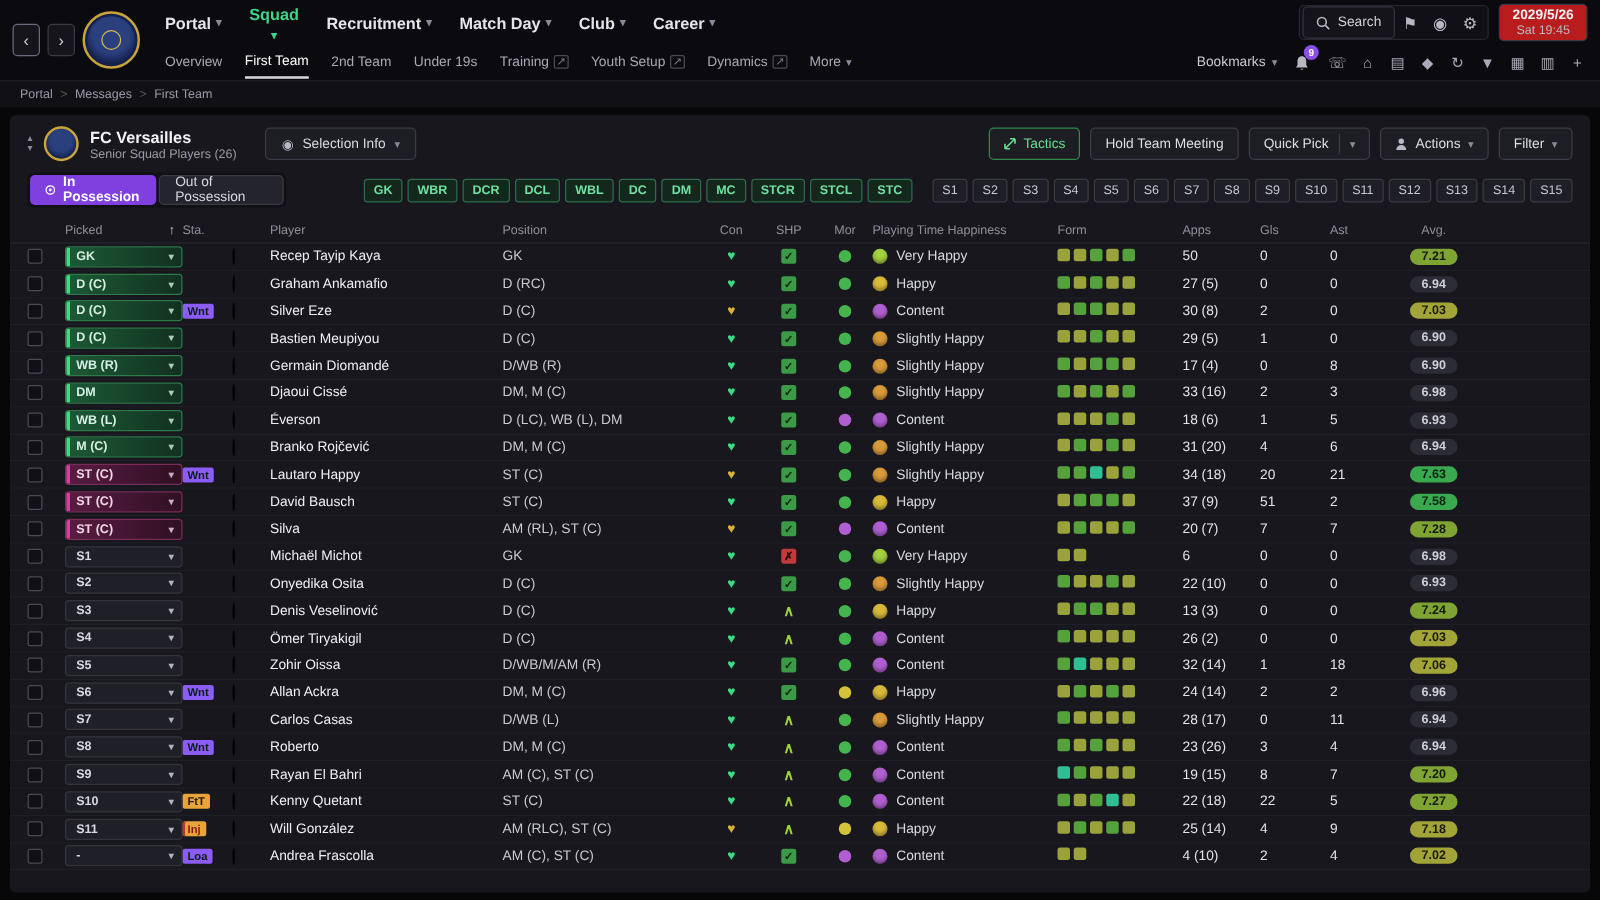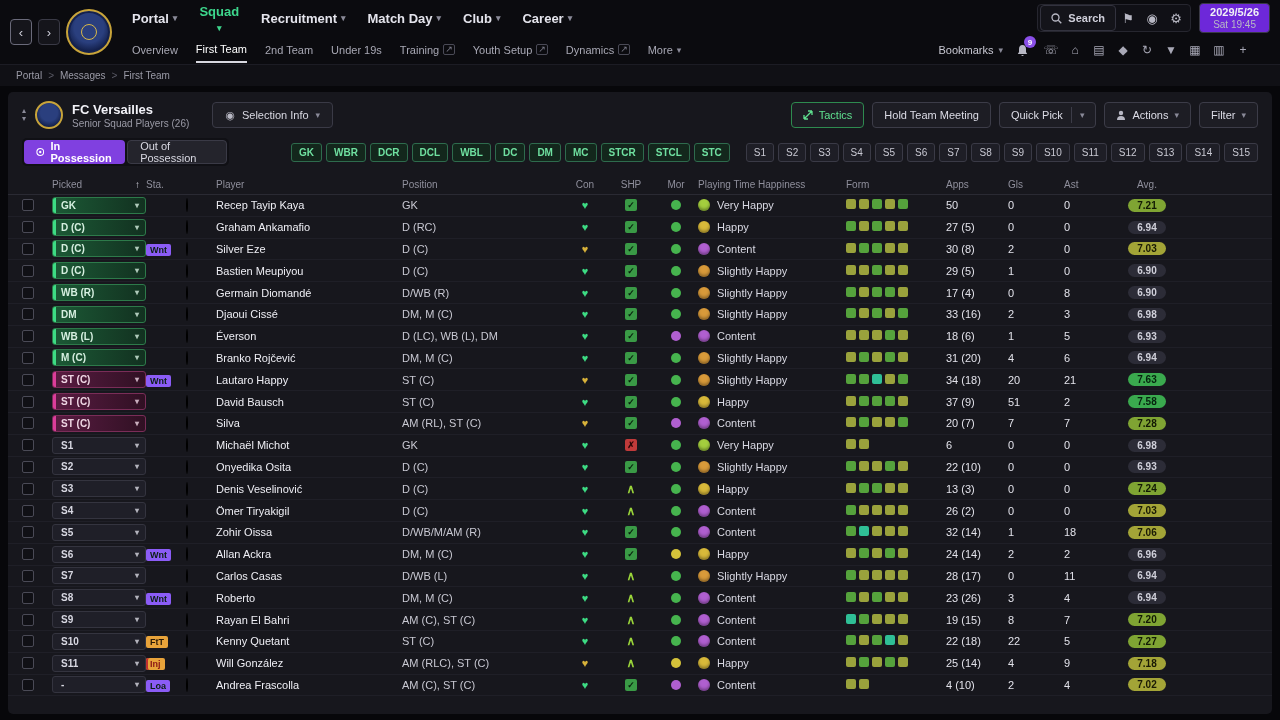--- a/index.html
+++ b/index.html
@@ -11,34 +11,34 @@
   .hdr-left { width:132px; display:flex; align-items:center; gap:6px; padding-left:10px; }
   .navbtn { width:22px; height:26px; border:1px solid #3a3a46; border-radius:4px; background:#15151b;
             color:#cfcfda; display:flex; align-items:center; justify-content:center; font-size:13px; }
   .navbtn.act { border-color:#6a6a7a; }
   .crest-big { width:46px; height:46px; border-radius:50%; border:2px solid #c8a43a;
                background:radial-gradient(circle at 50% 40%, #2a3f7e 0 45%, #14214d 70%, #0c1530 100%);
                box-shadow:0 0 0 2px #14214d inset; position:relative; }
   .crest-big::after { content:""; position:absolute; inset:30%; border-radius:50%; border:1px solid #d8b84a; }
   .hdr-main { flex:1; display:flex; flex-direction:column; }
   .hdr-row1 { height:36px; display:flex; align-items:center; justify-content:space-between; padding-right:10px; }
-  .hdr-row2 { height:28px; display:flex; align-items:center; justify-content:space-between; padding-right:27px; }
+  .hdr-row2 { height:28px; display:flex; align-items:center; justify-content:space-between; padding-right:8px; }
   .menus { display:flex; gap:22px; }
   .menu { display:flex; align-items:center; gap:4px; font-size:13px; font-weight:bold; color:#e4e4ec; cursor:pointer; }
   .menu .caret { font-size:9px; color:#8a8a98; }
   .menu.active { color:#3dd68c;flex-direction:column; }
   .menu.active .caret { color:#3dd68c; }
 
   .hdr-r1 { display:flex; align-items:center; gap:8px; }
   .searchwrap { display:flex; align-items:center; gap:6px; background:#14141a; border:1px solid #32323e; border-radius:4px; height:26px; padding:0 10px; }
-  .searchwrap span { color:#cfcfda;font-weight:bold; }
+  .searchwrap span { color:#cfcfda; }
   .iconbtn { width:24px; height:24px; display:flex; align-items:center; justify-content:center; color:#b8b8c4;
              border-radius:4px; font-size:13px; }
   .icongroup { display:flex; align-items:center; border:1px solid #26262f; border-radius:4px; background:#101016; padding:0 2px; height:28px; }
-  .datebox { border:1px solid #3a3a46; background:#6d28d9; border-radius:4px; height:30px; padding:2px 10px; text-align:center; line-height:1.2; }
+  .datebox { border:1px solid #3a3a46; background:#b91c1c; border-radius:4px; height:30px; padding:2px 10px; text-align:center; line-height:1.2; }
   .datebox .d1 { font-weight:bold; font-size:11px; color:#f0f0f6; }
   .datebox .d2 { font-size:10px; color:#b8b8c4; }
   .pressbtn { height:28px; background:#e8813f; border:1px solid #f09a5c; border-radius:4px; color:#23120a;
               font-weight:bold; font-size:11px; padding:0 14px; display:flex; align-items:center; }
 
   .subnav { display:flex; gap:18px; align-items:center; }
   .subitem { color:#a8a8b4; font-size:11px; display:flex; align-items:center; gap:4px; padding:5px 0 6px; cursor:pointer; }
   .subitem.active { color:#ffffff; border-bottom:2px solid #d8d8e0; }
   .subitem .ext { font-size:9px; color:#7a7a88; border:1px solid #4a4a56; border-radius:2px; padding:0 1px; line-height:9px; }
   .subitem .caret { font-size:9px; color:#8a8a98; }

